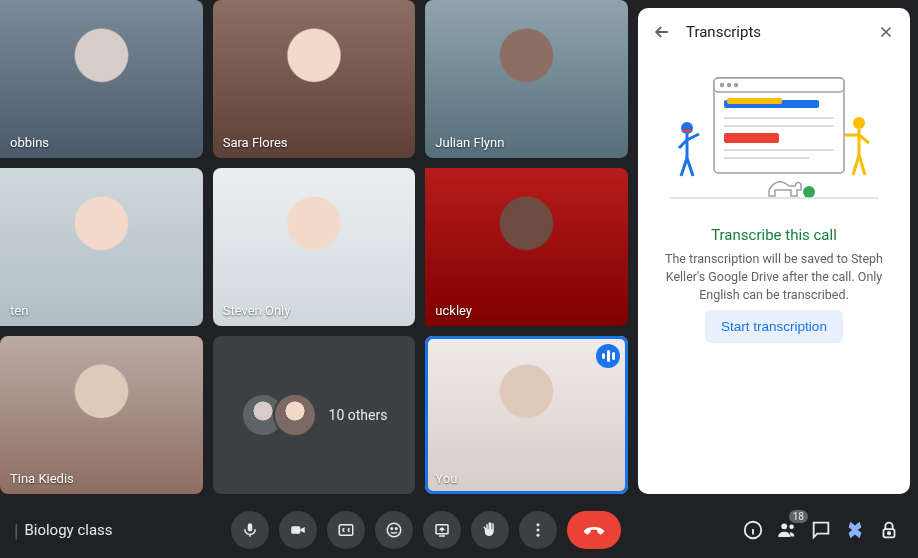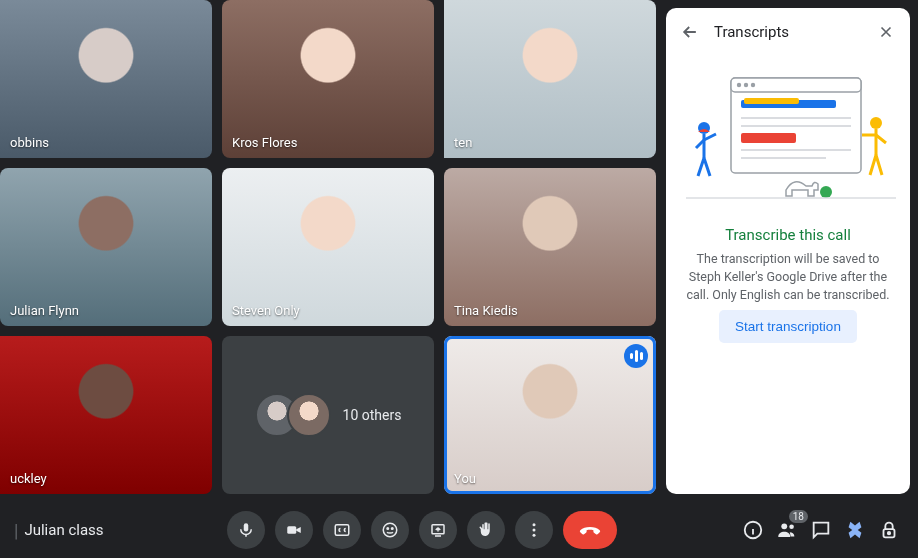--- a/index.html
+++ b/index.html
@@ -28,21 +28,21 @@
   .ph2 { background: radial-gradient(circle at 50% 35%, #f3d9c9 0 18%, transparent 19%), linear-gradient(#8d6e63, #5d4037); }
   .ph3 { background: radial-gradient(circle at 50% 35%, #8d6e63 0 18%, transparent 19%), linear-gradient(#90a4ae, #546e7a); }
   .ph4 { background: radial-gradient(circle at 50% 35%, #f3d9c9 0 18%, transparent 19%), linear-gradient(#cfd8dc, #b0bec5); }
   .ph5 { background: radial-gradient(circle at 50% 35%, #f3d9c9 0 18%, transparent 19%), linear-gradient(#eceff1, #cfd8dc); }
   .ph6 { background: radial-gradient(circle at 50% 35%, #e0c9b8 0 18%, transparent 19%), linear-gradient(#bcaaa4, #8d6e63); }
   .ph7 { background: radial-gradient(circle at 50% 35%, #6d4c41 0 18%, transparent 19%), linear-gradient(#b71c1c, #7f0000); }
   .ph8 { background: radial-gradient(circle at 50% 35%, #e0c9b8 0 18%, transparent 19%), linear-gradient(#efebe9, #d7ccc8); }
   .av.ph { background: radial-gradient(circle at 50% 40%, #d7ccc8 0 30%, transparent 31%), #5f6368; }
   .av.ph2 { background: radial-gradient(circle at 50% 40%, #f3d9c9 0 30%, transparent 31%), #7b6a63; }
 
-  .side-panel { width: 244px; margin: 8px 8px 8px 10px; background: #fff; border-radius: 10px; display: flex; flex-direction: column; overflow: hidden; }
+  .side-panel { width: 272px; margin: 8px 8px 8px 10px; background: #fff; border-radius: 10px; display: flex; flex-direction: column; overflow: hidden; }
   .sp-header { display: flex; align-items: center; padding: 10px 10px; gap: 10px; }
   .sp-header .icon-btn { width: 28px; height: 28px; display: flex; align-items: center; justify-content: center; color: #5f6368; cursor: pointer; border-radius: 50%; }
   .sp-header .title { font-size: 15px; color: #202124; flex: 1; }
   .sp-body { flex: 1; padding: 8px 20px 20px; display: flex; flex-direction: column; align-items: center; text-align: center; }
   .illus { width: 210px; height: 140px; position: relative; margin: 4px auto 18px; }
   .sp-heading { font-size: 15px; color: #15803d; margin-bottom: 6px; }
   .sp-desc { font-size: 12.5px; color: #5f6368; line-height: 1.45; margin-bottom: 6px; }
   .start-btn { background: #e8f0fe; color: #1a73e8; border: none; padding: 9px 16px; border-radius: 5px; font-size: 13.5px; font-weight: 500; cursor: pointer; }
 
   
@@ -64,38 +64,38 @@
 </head>
 <body>
 
 <div class="main-row">
   <div class="grid-area">
 
     <div class="tile col0 ph">
       <div class="tile-name">obbins</div>
     </div>
     <div class="tile ph2">
-      <div class="tile-name">Kros Flores</div>
-    </div>
+      <div class="tile-name">Sara Flores</div>
+    </div>
+    <div class="tile ph3">
+      <div class="tile-name">Julian Flynn</div>
+    </div>
+
     <div class="tile col0 ph4">
       <div class="tile-name">ten</div>
     </div>
-
-    <div class="tile ph3">
-      <div class="tile-name">Julian Flynn</div>
-    </div>
     <div class="tile ph5">
       <div class="tile-name">Steven Only</div>
     </div>
+    <div class="tile col0 ph7">
+      <div class="tile-name">uckley</div>
+    </div>
+
     <div class="tile ph6">
       <div class="tile-name">Tina Kiedis</div>
-    </div>
-
-    <div class="tile col0 ph7">
-      <div class="tile-name">uckley</div>
     </div>
     <div class="tile others-tile">
       <div class="avatars">
         <div class="av ph"></div>
         <div class="av ph2"></div>
       </div>
       <div class="others-text">10 others</div>
     </div>
     <div class="tile active ph8">
       <div class="speak-badge">
@@ -160,21 +160,21 @@
       <div class="sp-heading">Transcribe this call</div>
       <div class="sp-desc">The transcription will be saved to Steph Keller's Google Drive after the call. Only English can be transcribed.</div>
       <button class="start-btn">Start transcription</button>
     </div>
   </div>
 </div>
 
 <div class="bottom-bar">
   <div class="meeting-name">
     <span class="sep">|</span>
-    <span>Julian class</span>
+    <span>Biology class</span>
   </div>
   <div class="center-controls">
     <div class="ctrl">
       <svg width="18" height="18" viewBox="0 0 24 24" fill="currentColor">
           <path d="M12 14a3 3 0 0 0 3-3V6a3 3 0 0 0-6 0v5a3 3 0 0 0 3 3z"></path>
           <path d="M19 11a7 7 0 0 1-14 0" fill="none" stroke="currentColor" stroke-width="2"></path>
           <path d="M12 18v3" stroke="currentColor" stroke-width="2"></path>
         </svg>
     </div>
     <div class="ctrl">

